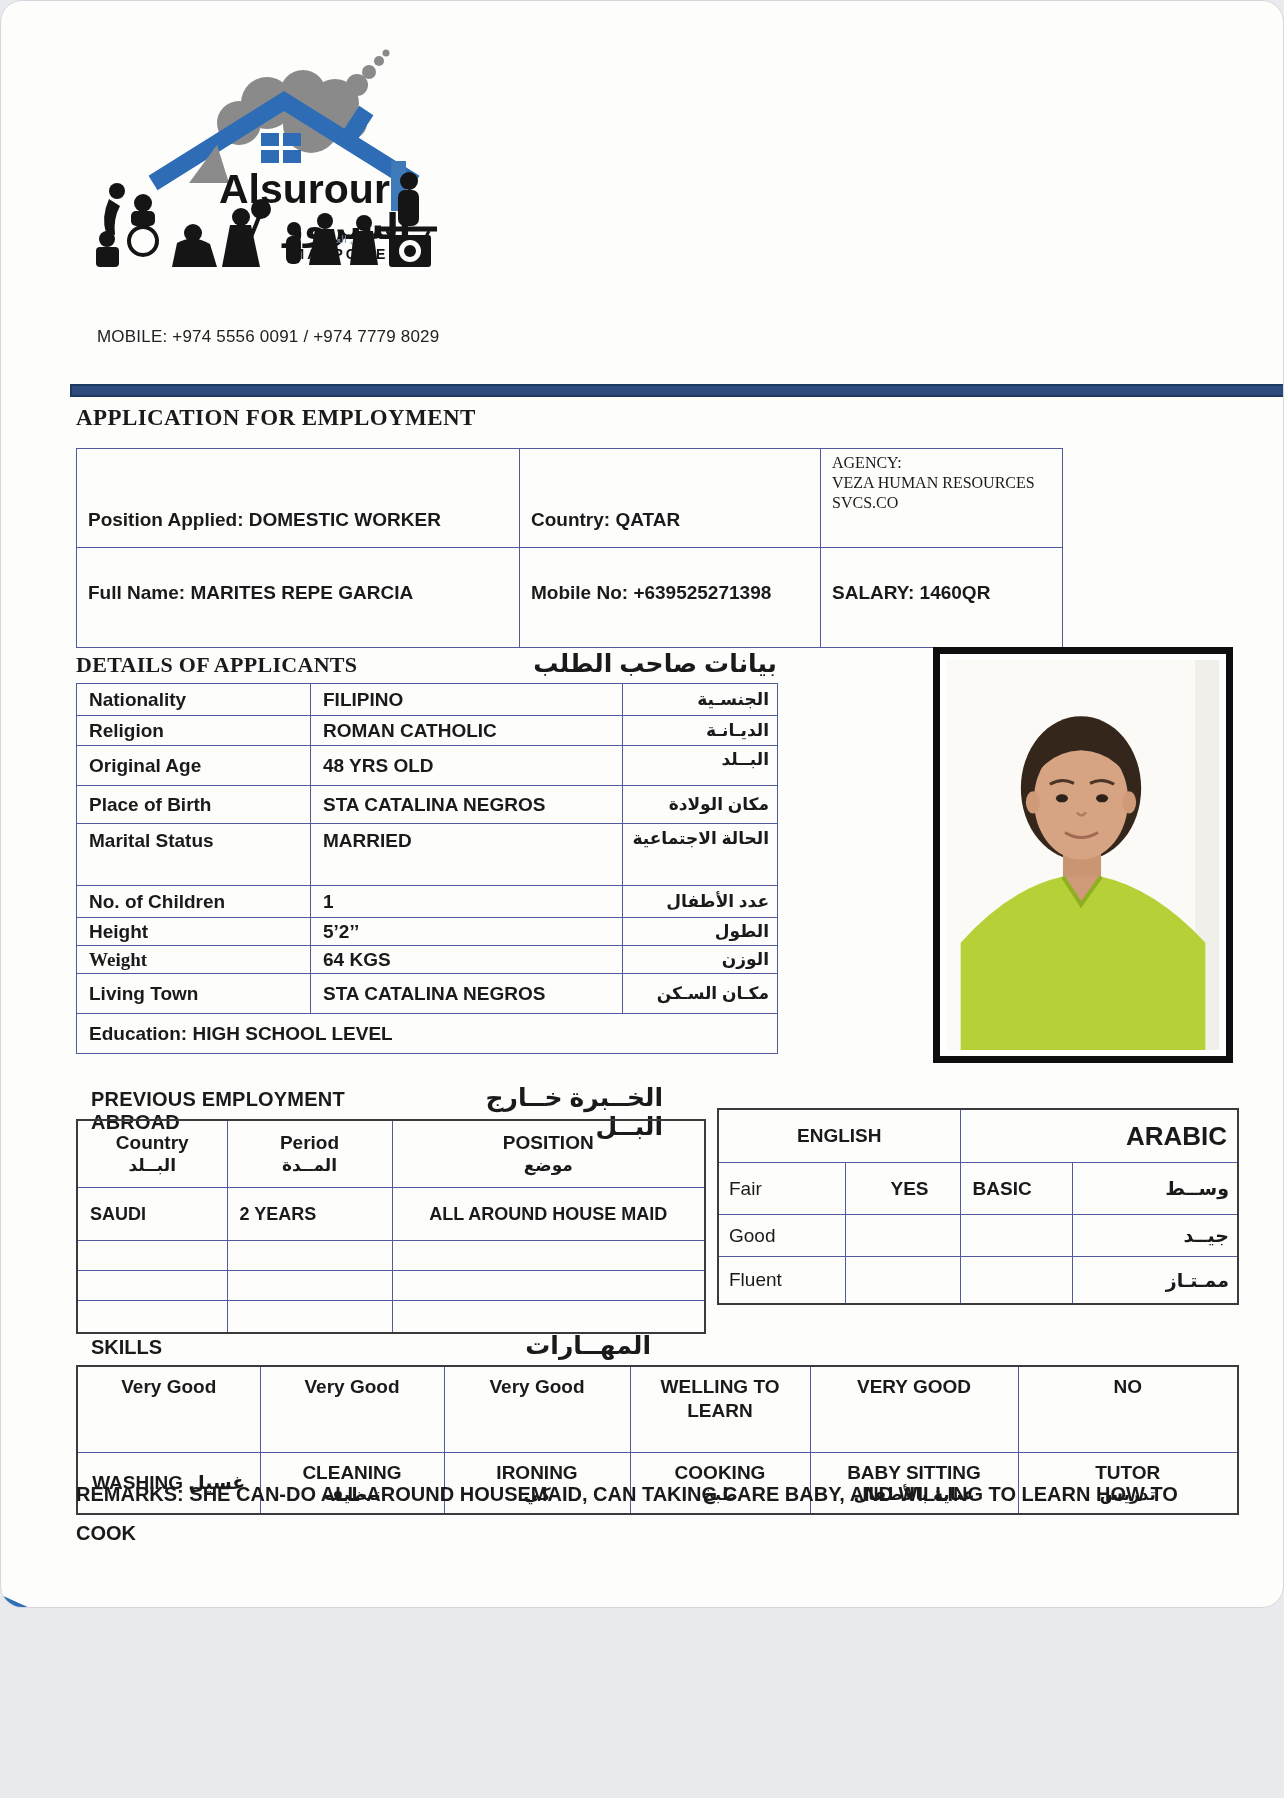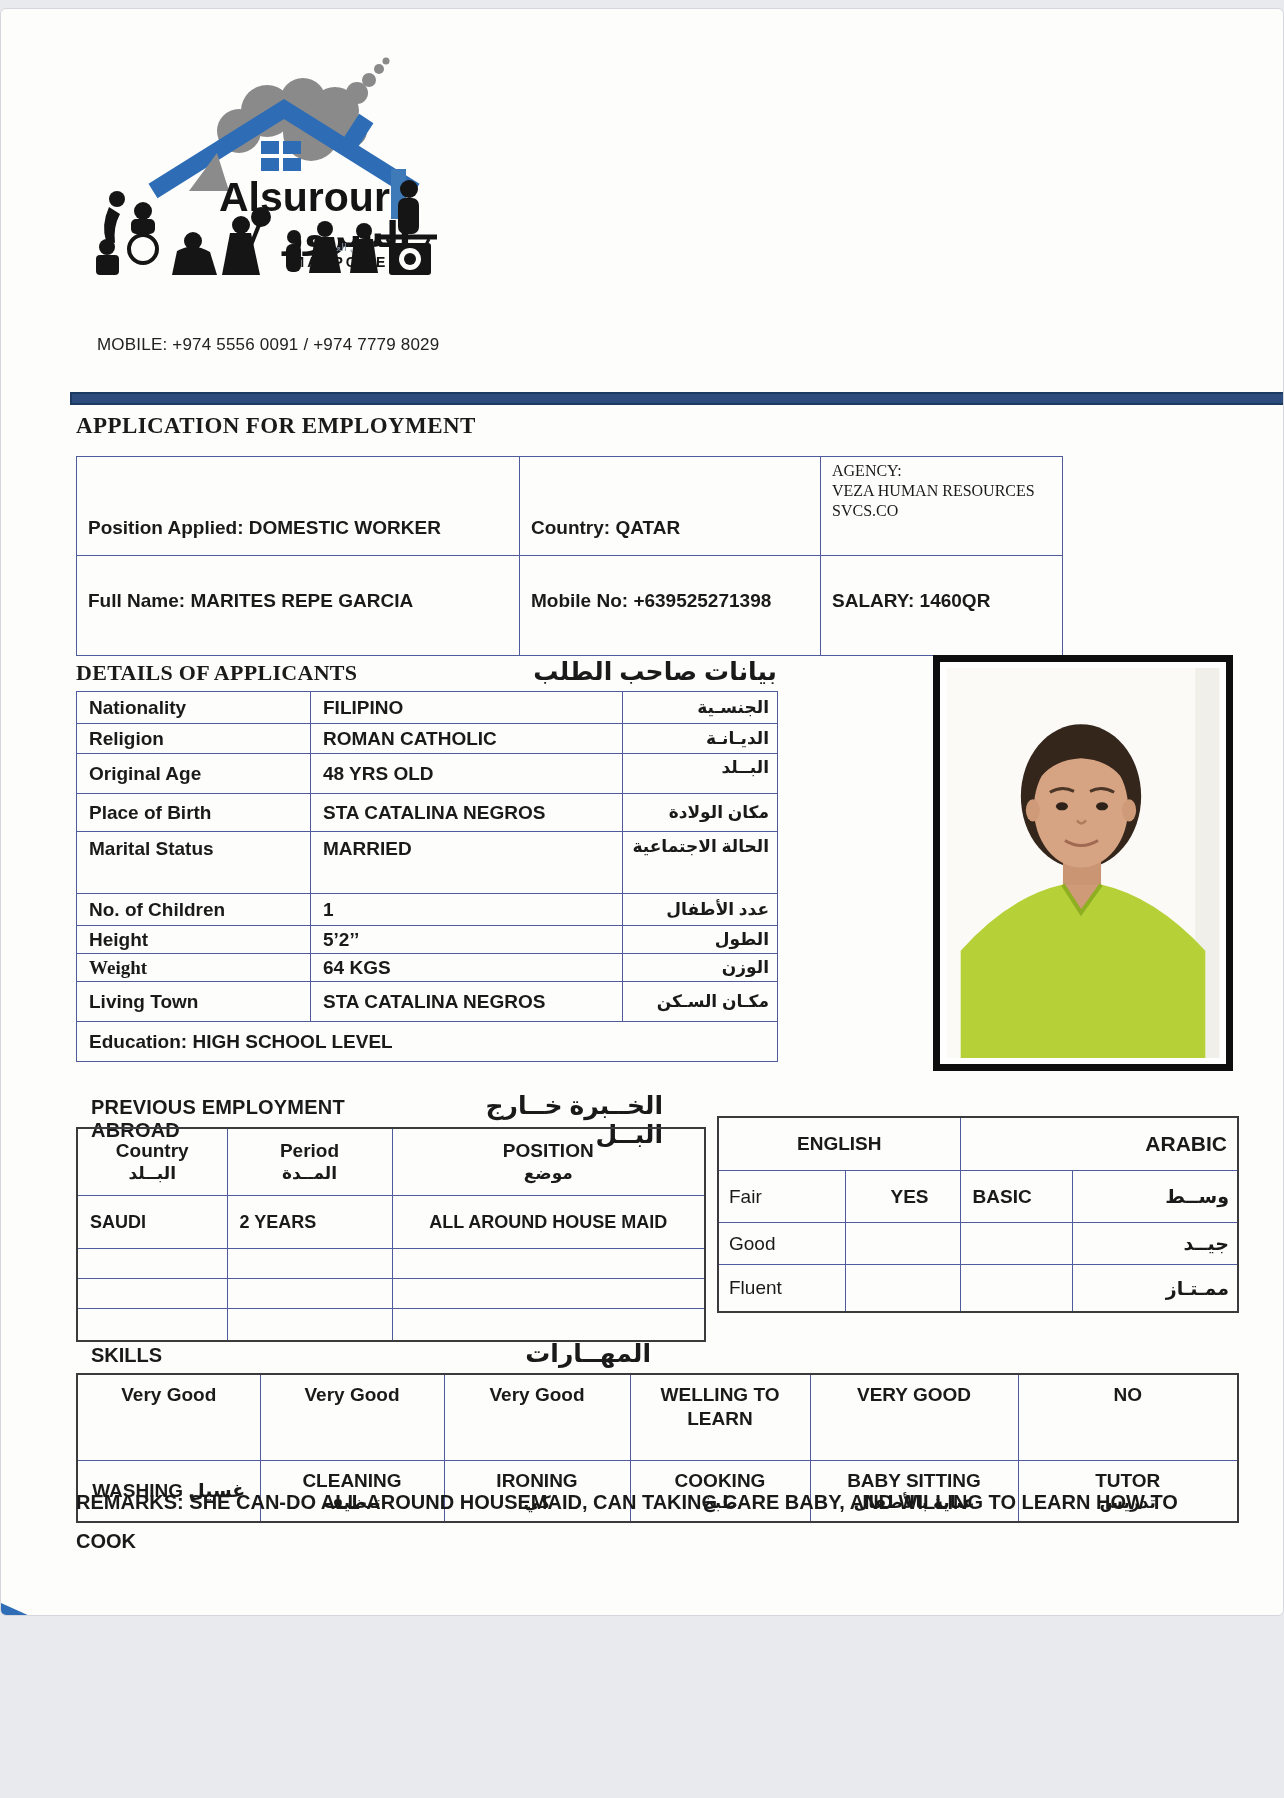--- a/index.html
+++ b/index.html
@@ -1,18 +1,18 @@
 <!DOCTYPE html>
 <html><head>
 <meta charset="utf-8">
 <style>
   html,body{margin:0;padding:0;background:#e9eaee;}
   #page{
-    position:relative;width:1284px;height:1608px;margin:8px auto;
-    background:#fdfdfc;border:1px solid #d5d7dc;border-radius:6px;overflow:hidden;
+    position:relative;width:1284px;height:1608px;margin:0 auto;
+    background:#fdfdfc;border:1px solid #d5d7dc;border-radius:22px;overflow:hidden;
     font-family:"Liberation Sans","DejaVu Sans",sans-serif;color:#1a1a1a;
     box-sizing:border-box;
   }
   .abs{position:absolute;}
   
   .mobile-line{left:96px;top:326px;font-size:17px;letter-spacing:.2px;color:#222;}
   .top-bar{left:69px;top:383px;width:1215px;height:9px;background:#2d4b7c;border:2px solid #1d3a63;}
   .app-title{left:75px;top:404px;font-family:"Liberation Serif","DejaVu Serif",serif;
     font-weight:bold;font-size:23px;letter-spacing:.4px;}
   
@@ -43,21 +43,21 @@
   .prev-table th{font-weight:bold;font-size:19px;text-align:center;vertical-align:middle;height:64px;line-height:1.3;}
   .prev-table th .ar{font-size:17px;}
   .prev-table td{font-weight:bold;font-size:18px;vertical-align:middle;}
   .prev-table .data td{height:50px;}
   .prev-table .e1 td{height:27px;} .prev-table .e2 td{height:27px;} .prev-table .e3 td{height:29px;}
   .prev-table td.c1,.prev-table td.c2{padding-left:12px;}
   .prev-table td.c3{text-align:center;}
   .lang-table{left:716px;top:1107px;width:520px;border:2px solid #3b3b3e;}
   .lang-table th{height:50px;font-size:19px;vertical-align:middle;}
   .lang-table th.eng{text-align:center;}
-  .lang-table th.arb{text-align:right;padding-right:10px;font-size:21px;}
+  .lang-table th.arb{text-align:right;padding-right:10px;font-size:26px;}
   .lang-table td{font-size:19px;vertical-align:middle;}
   .lang-table td.lvl{font-weight:normal;padding-left:10px;}
   .lang-table td.ev{font-weight:bold;text-align:center;padding-left:15px;}
   .lang-table td.av{font-weight:bold;padding-left:12px;}
   .lang-table td.al{font-weight:bold;direction:rtl;text-align:right;padding-right:8px;}
   .lang-table .lr1 td{height:49px;} .lang-table .lr2 td{height:39px;} .lang-table .lr3 td{height:44px;}
   .skills-heading{left:90px;top:1330px;width:560px;}
   .skills-heading .en{font-weight:bold;font-size:20px;}
   .skills-table{left:75px;top:1364px;width:1161px;border:2px solid #3b3b3e;}
   .skills-table th{height:58px;font-weight:bold;font-size:19px;text-align:center;vertical-align:middle;line-height:1.25;}

